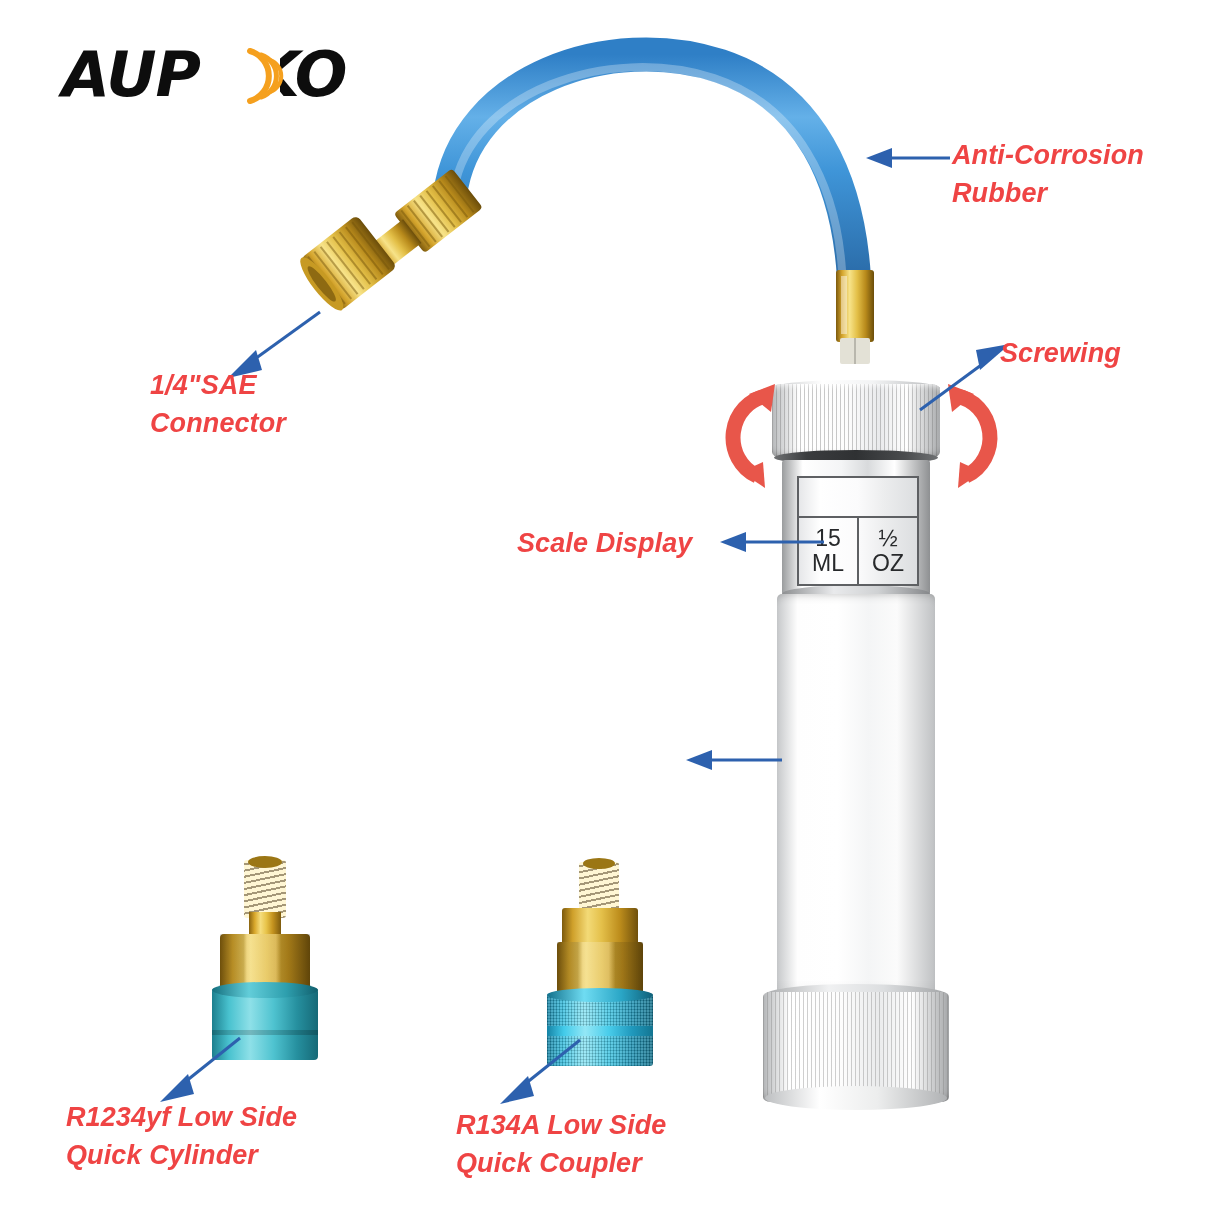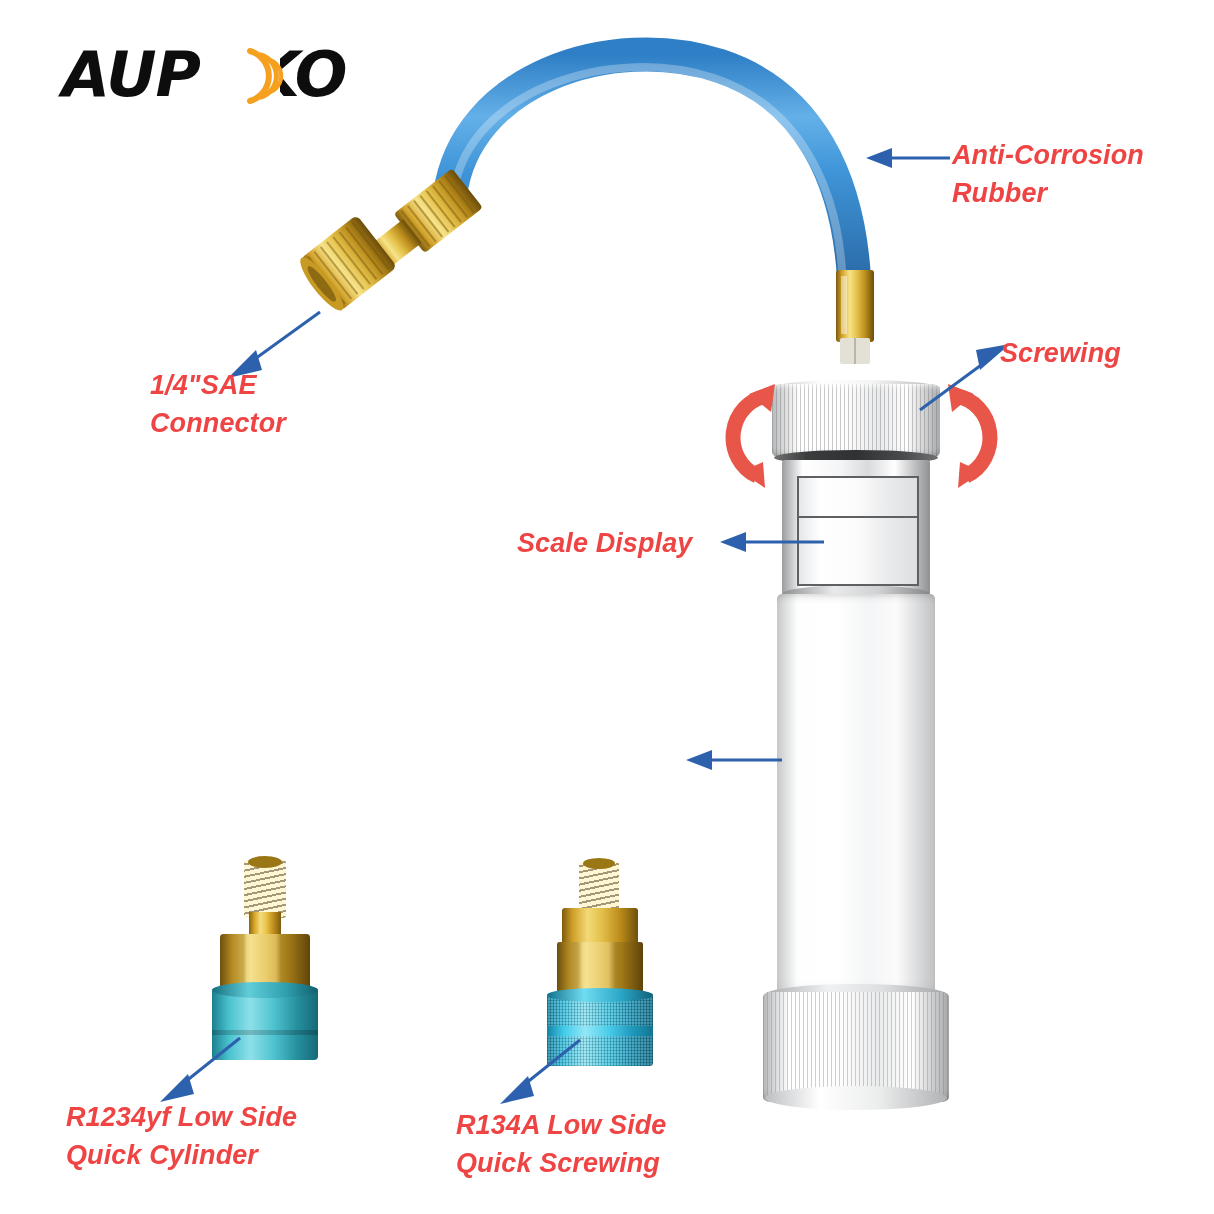--- a/index.html
+++ b/index.html
@@ -235,20 +235,30 @@
   <div class="cyl">
     <div class="cap-top-lip"></div>
     <div class="cap-top"></div>
     <div class="cap-top-base"></div>
 
     <div class="chrome"></div>
     <div class="chrome-bot"></div>
 
     <div class="scale-box">
       <div class="scale-blank"></div>
+      <div class="scale-cells">
+        <div class="scale-cell left">
+          <span>15</span>
+          <span>ML</span>
+        </div>
+        <div class="scale-cell">
+          <span>½</span>
+          <span>OZ</span>
+        </div>
+      </div>
     </div>
 
     <div class="body"></div>
     <div class="body-shadow"></div>
     <div class="base-ring"></div>
     <div class="base-cap"></div>
     <div class="base-cap-bottom"></div>
   </div>
 
   <svg class="abs" style="left:705px;top:380px;" width="80" height="110" viewBox="0 0 80 110">
@@ -328,15 +338,15 @@
 
   <div class="callout" style="left:1000px;top:334px;width:200px;">Screwing</div>
 
   <div class="callout" style="left:481px;top:524px;width:250px;margin-left:36px;">Scale Display</div>
 
 
   <div class="callout" style="left:66px;top:1098px;width:330px;">R1234yf Low Side
 Quick Cylinder</div>
 
   <div class="callout" style="left:456px;top:1106px;width:320px;">R134A Low Side
-Quick Screwing</div>
+Quick Coupler</div>
 
 </div>
 
 </body></html>

